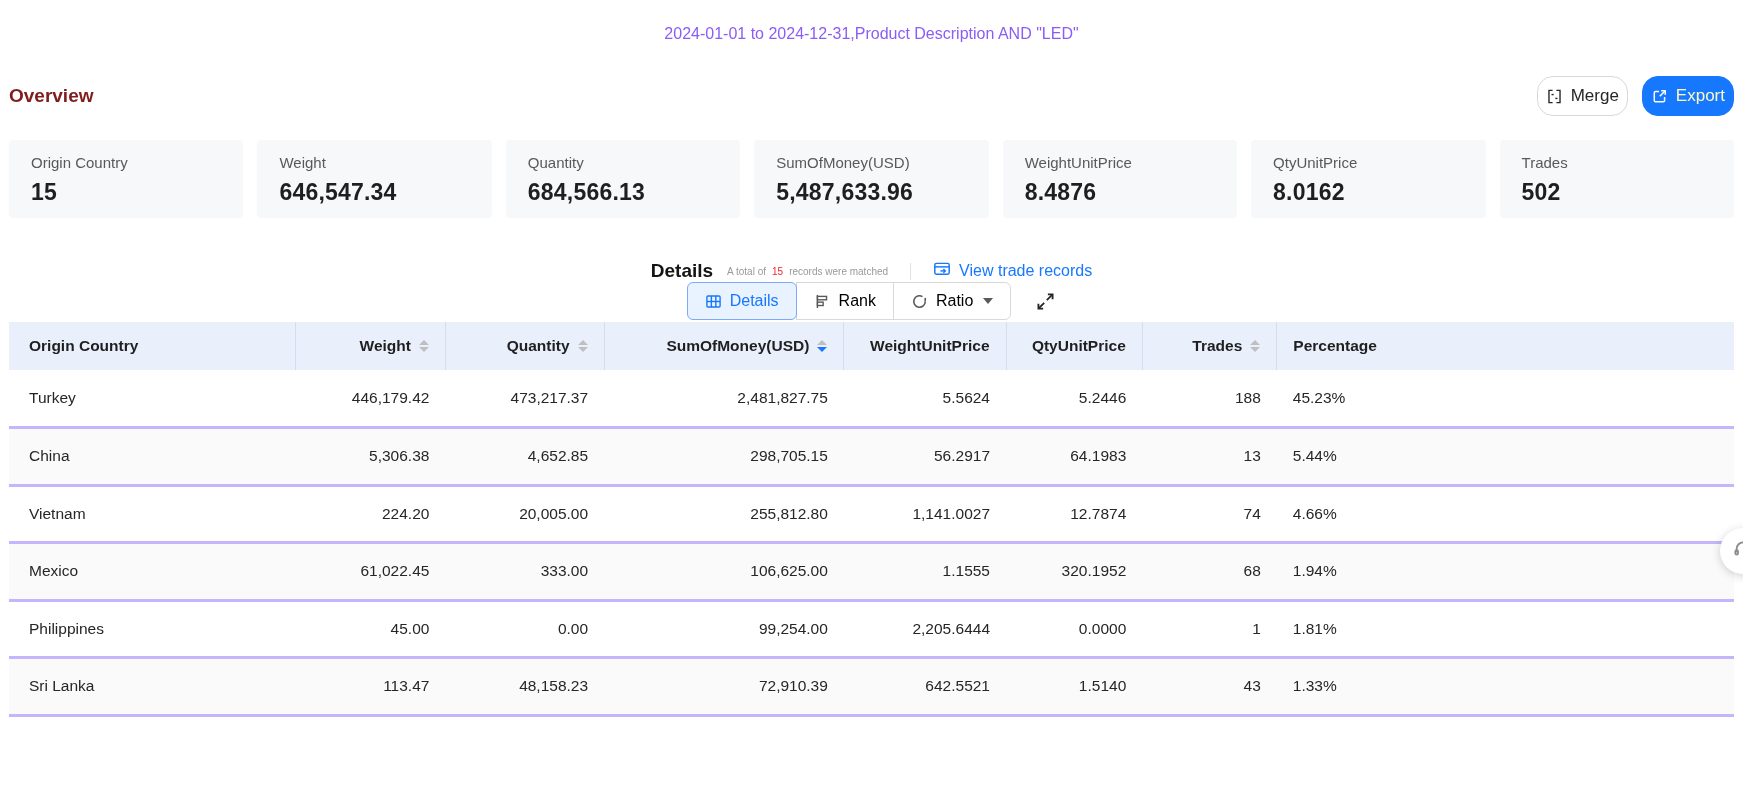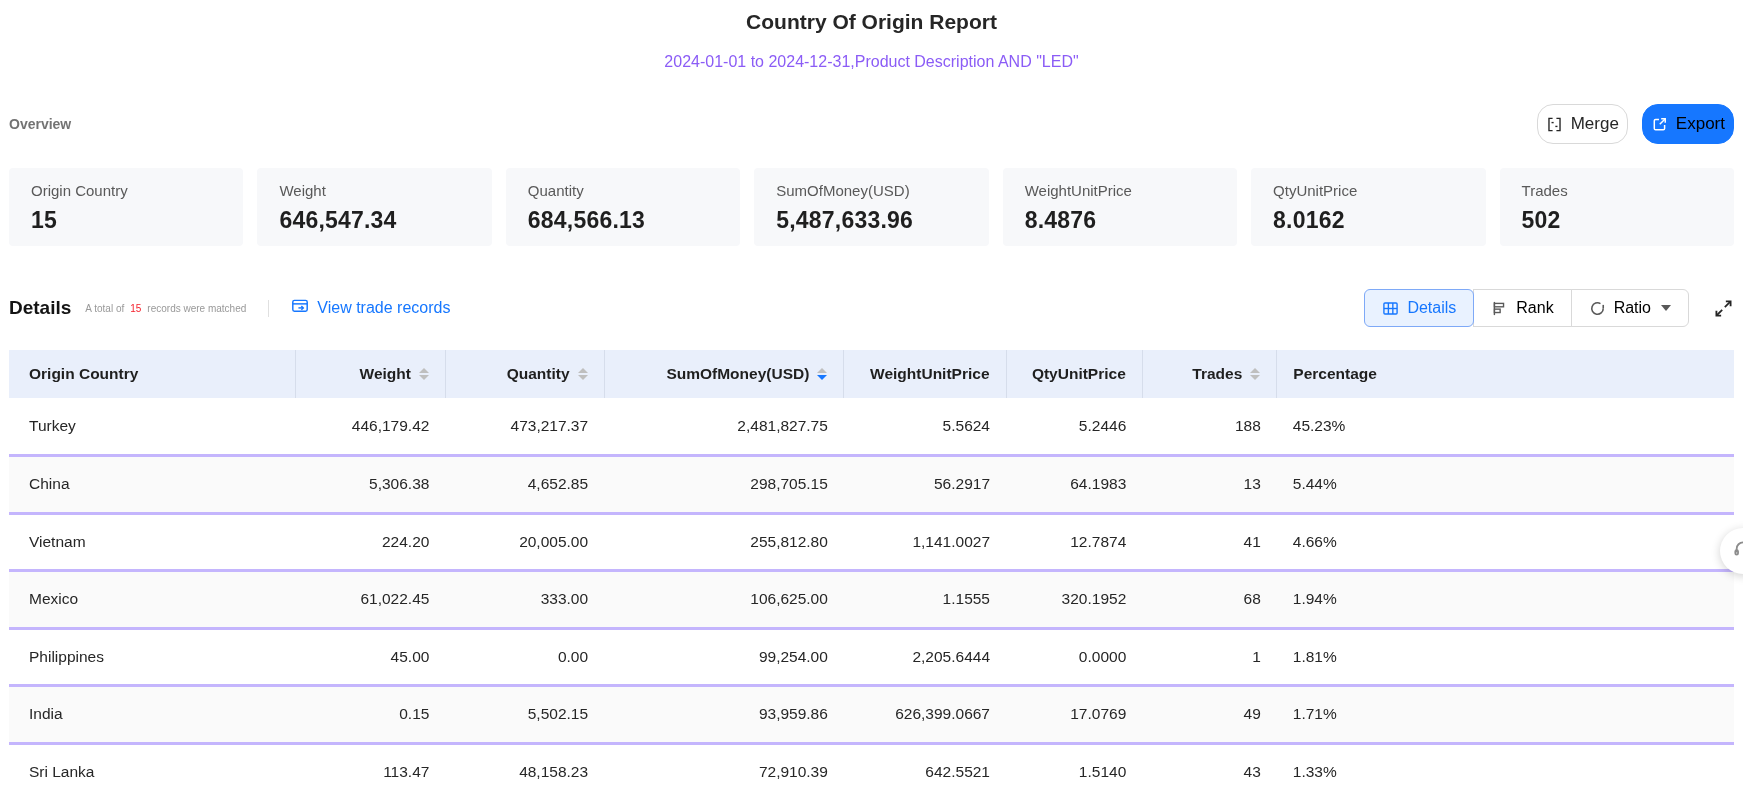--- a/index.html
+++ b/index.html
@@ -14,41 +14,41 @@
   }
   
   .report-header { padding-top: 8px; text-align: center; }
   .report-title { font-size: 21px; font-weight: 600; color: #262626; line-height: 28px; }
   .report-subtitle { margin-top: 14px; font-size: 16px; font-weight: 400; color: #8b5cf6; line-height: 24px; }
   
   .section-row {
     margin: 30px 9px 0 9px;
     display: flex; align-items: center; justify-content: space-between; height: 40px;
   }
-  .overview-heading { font-size: 14px; font-weight: 700; color: #737373; }
+  .overview-heading { font-size: 19px; font-weight: 700; color: #7f1d1d; }
   .actions { display: flex; align-items: center; gap: 14px; }
   .btn {
     display: inline-flex; align-items: center; gap: 8px;
     height: 40px; padding: 0 8px; border-radius: 16px;
     font-size: 17px; cursor: pointer; border: 1px solid #d9d9d9; background: #fff; color: #262626;
   }
-  .btn-export { background: #1677ff; border-color: #1677ff; color: #000000; }
+  .btn-export { background: #1677ff; border-color: #1677ff; color: #fef9c3; }
   .btn svg { display: block; }
   
   .cards { margin: 24px 9px 0 9px; display: flex; gap: 14px; }
   .card {
     flex: 1 1 0; height: 78px; background: #f7f8fa; border-radius: 4px;
     padding: 13px 22px 0 22px;
   }
   .card-label { font-size: 15px; color: #595959; line-height: 20px; }
   .card-value { margin-top: 6px; font-size: 23px; font-weight: 700; color: #1f1f1f; letter-spacing: .2px; }
   
   .details-toolbar {
     margin: 42px 9px 0 9px;
-    display: flex; align-items: center; justify-content: space-between; height: 40px;
+    display: flex; align-items: center; justify-content: space-between; height: 40px; flex-direction: column;
   }
   .dt-left { display: flex; align-items: center; }
   .details-heading { font-size: 19px; font-weight: 700; color: #141414; }
   .matched { margin-left: 14px; font-size: 10px; color: #999999; }
   .matched .count { color: #f5222d; padding: 0 6px; }
   .v-divider { width: 1px; height: 17px; background: #e0e0e0; margin: 0 22px; }
   .trade-link { display: inline-flex; align-items: center; gap: 8px; font-size: 16px; color: #1677ff; cursor: pointer; text-decoration: none; }
   .dt-right { display: flex; align-items: center; }
   .segmented { display: flex; }
   .seg {
@@ -100,21 +100,20 @@
     background: #fff; border-radius: 50%; box-shadow: 0 2px 10px rgba(0,0,0,.18);
     display: flex; align-items: center; justify-content: center; cursor: pointer;
   }
 </style>
 </head>
 <body>
 
 <div class="page">
 
   <div class="report-header">
-    <div class="report-title">Country Of Origin Report</div>
     <div class="report-subtitle">2024-01-01 to 2024-12-31,Product Description AND "LED"</div>
   </div>
 
   <div class="section-row">
     <div class="overview-heading">Overview</div>
     <div class="actions">
       <button class="btn btn-merge">
         <span>
           <svg width="17" height="17" viewBox="0 0 16 16" fill="none" stroke="#262626" stroke-width="1.3">
             <path d="M6.2 2.2H2.8v11.6h3.4"></path>
@@ -325,21 +324,21 @@
           <td class="al-right">13</td>
           <td class="al-left">5.44%</td>
         </tr>
         <tr>
           <td class="al-left">Vietnam</td>
           <td class="al-right">224.20</td>
           <td class="al-right">20,005.00</td>
           <td class="al-right">255,812.80</td>
           <td class="al-right">1,141.0027</td>
           <td class="al-right">12.7874</td>
-          <td class="al-right">41</td>
+          <td class="al-right">74</td>
           <td class="al-left">4.66%</td>
         </tr>
         <tr>
           <td class="al-left">Mexico</td>
           <td class="al-right">61,022.45</td>
           <td class="al-right">333.00</td>
           <td class="al-right">106,625.00</td>
           <td class="al-right">1.1555</td>
           <td class="al-right">320.1952</td>
           <td class="al-right">68</td>
@@ -349,30 +348,20 @@
           <td class="al-left">Philippines</td>
           <td class="al-right">45.00</td>
           <td class="al-right">0.00</td>
           <td class="al-right">99,254.00</td>
           <td class="al-right">2,205.6444</td>
           <td class="al-right">0.0000</td>
           <td class="al-right">1</td>
           <td class="al-left">1.81%</td>
         </tr>
         <tr>
-          <td class="al-left">India</td>
-          <td class="al-right">0.15</td>
-          <td class="al-right">5,502.15</td>
-          <td class="al-right">93,959.86</td>
-          <td class="al-right">626,399.0667</td>
-          <td class="al-right">17.0769</td>
-          <td class="al-right">49</td>
-          <td class="al-left">1.71%</td>
-        </tr>
-        <tr>
           <td class="al-left">Sri Lanka</td>
           <td class="al-right">113.47</td>
           <td class="al-right">48,158.23</td>
           <td class="al-right">72,910.39</td>
           <td class="al-right">642.5521</td>
           <td class="al-right">1.5140</td>
           <td class="al-right">43</td>
           <td class="al-left">1.33%</td>
         </tr>
       </tbody>

